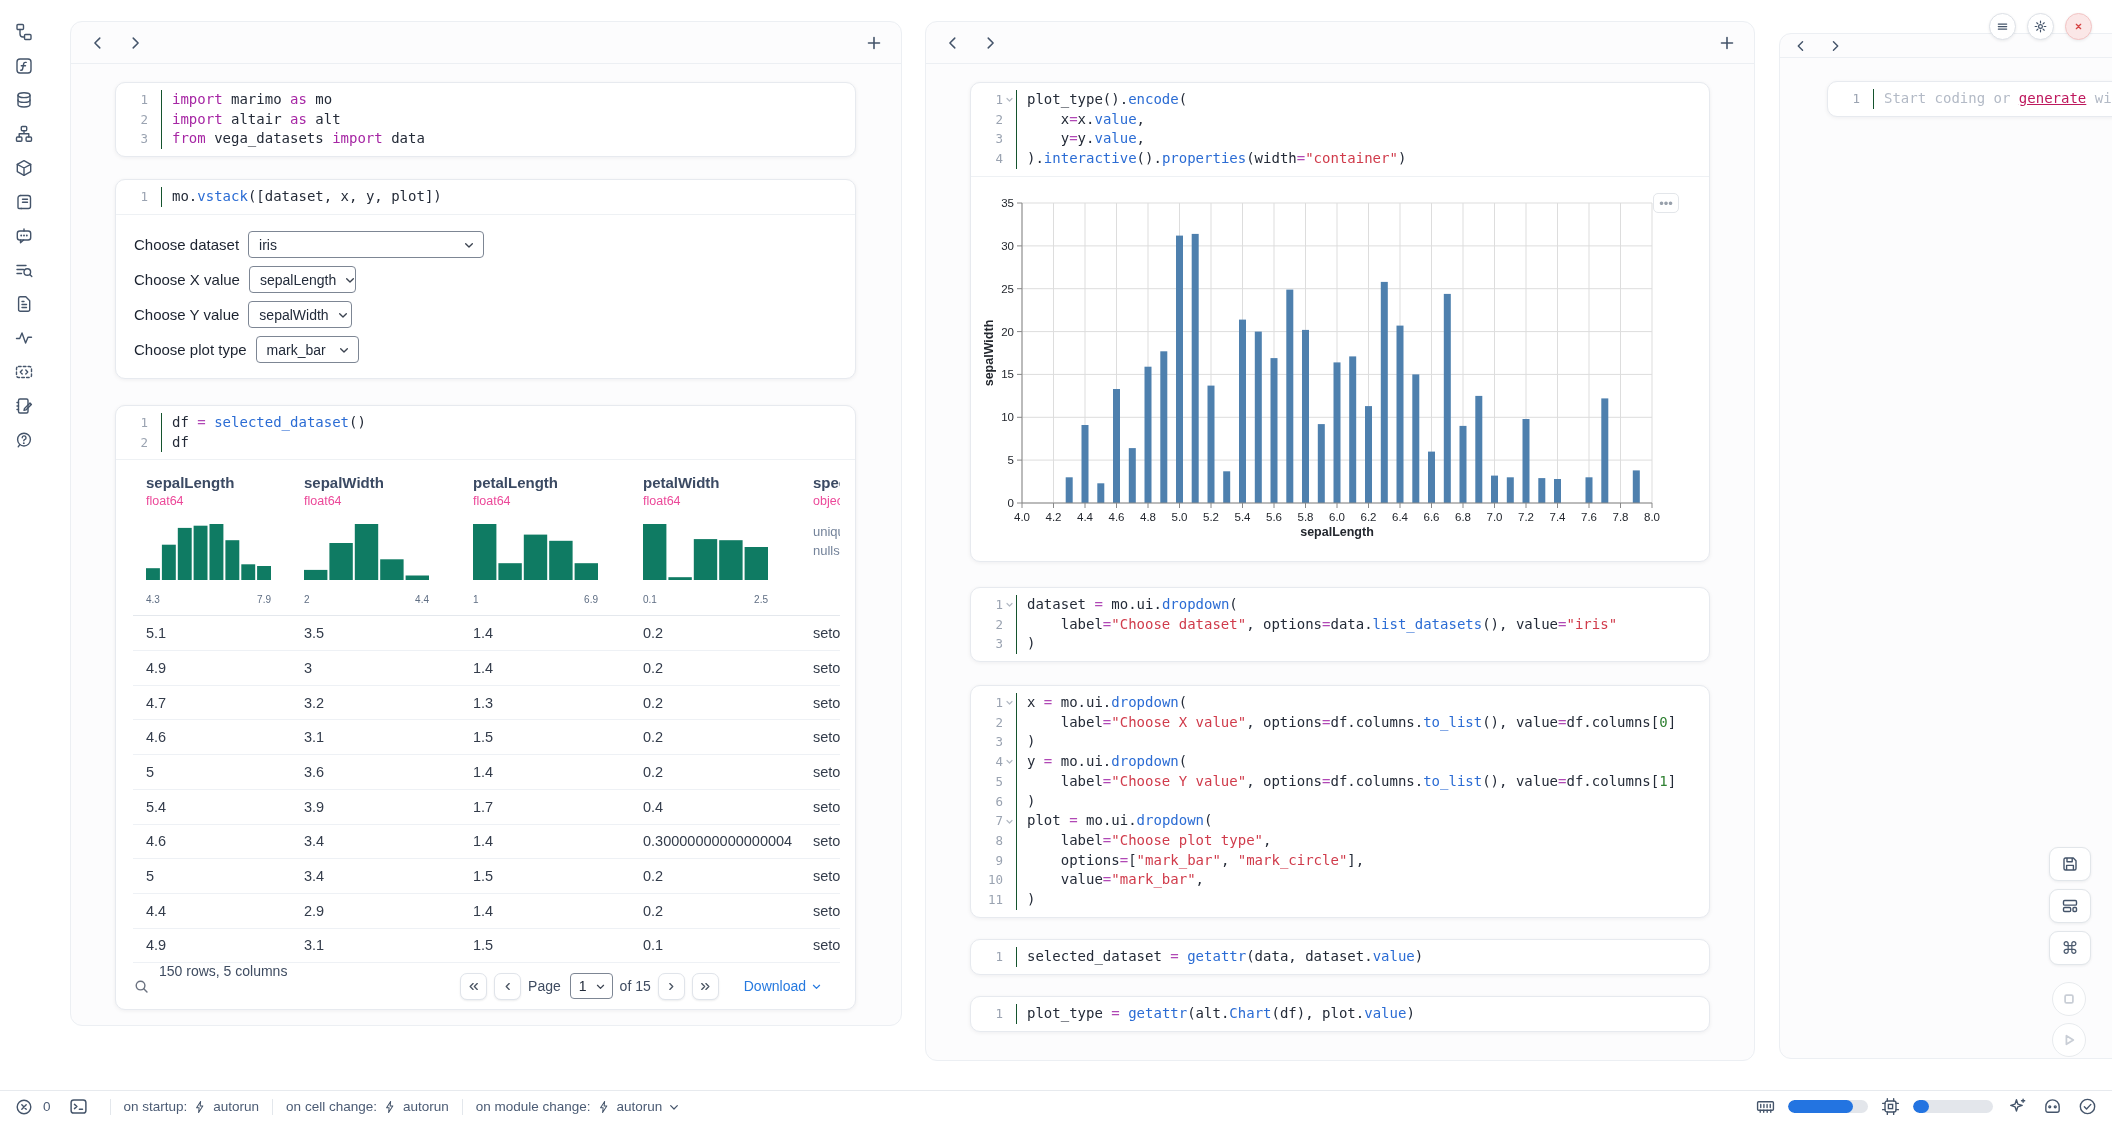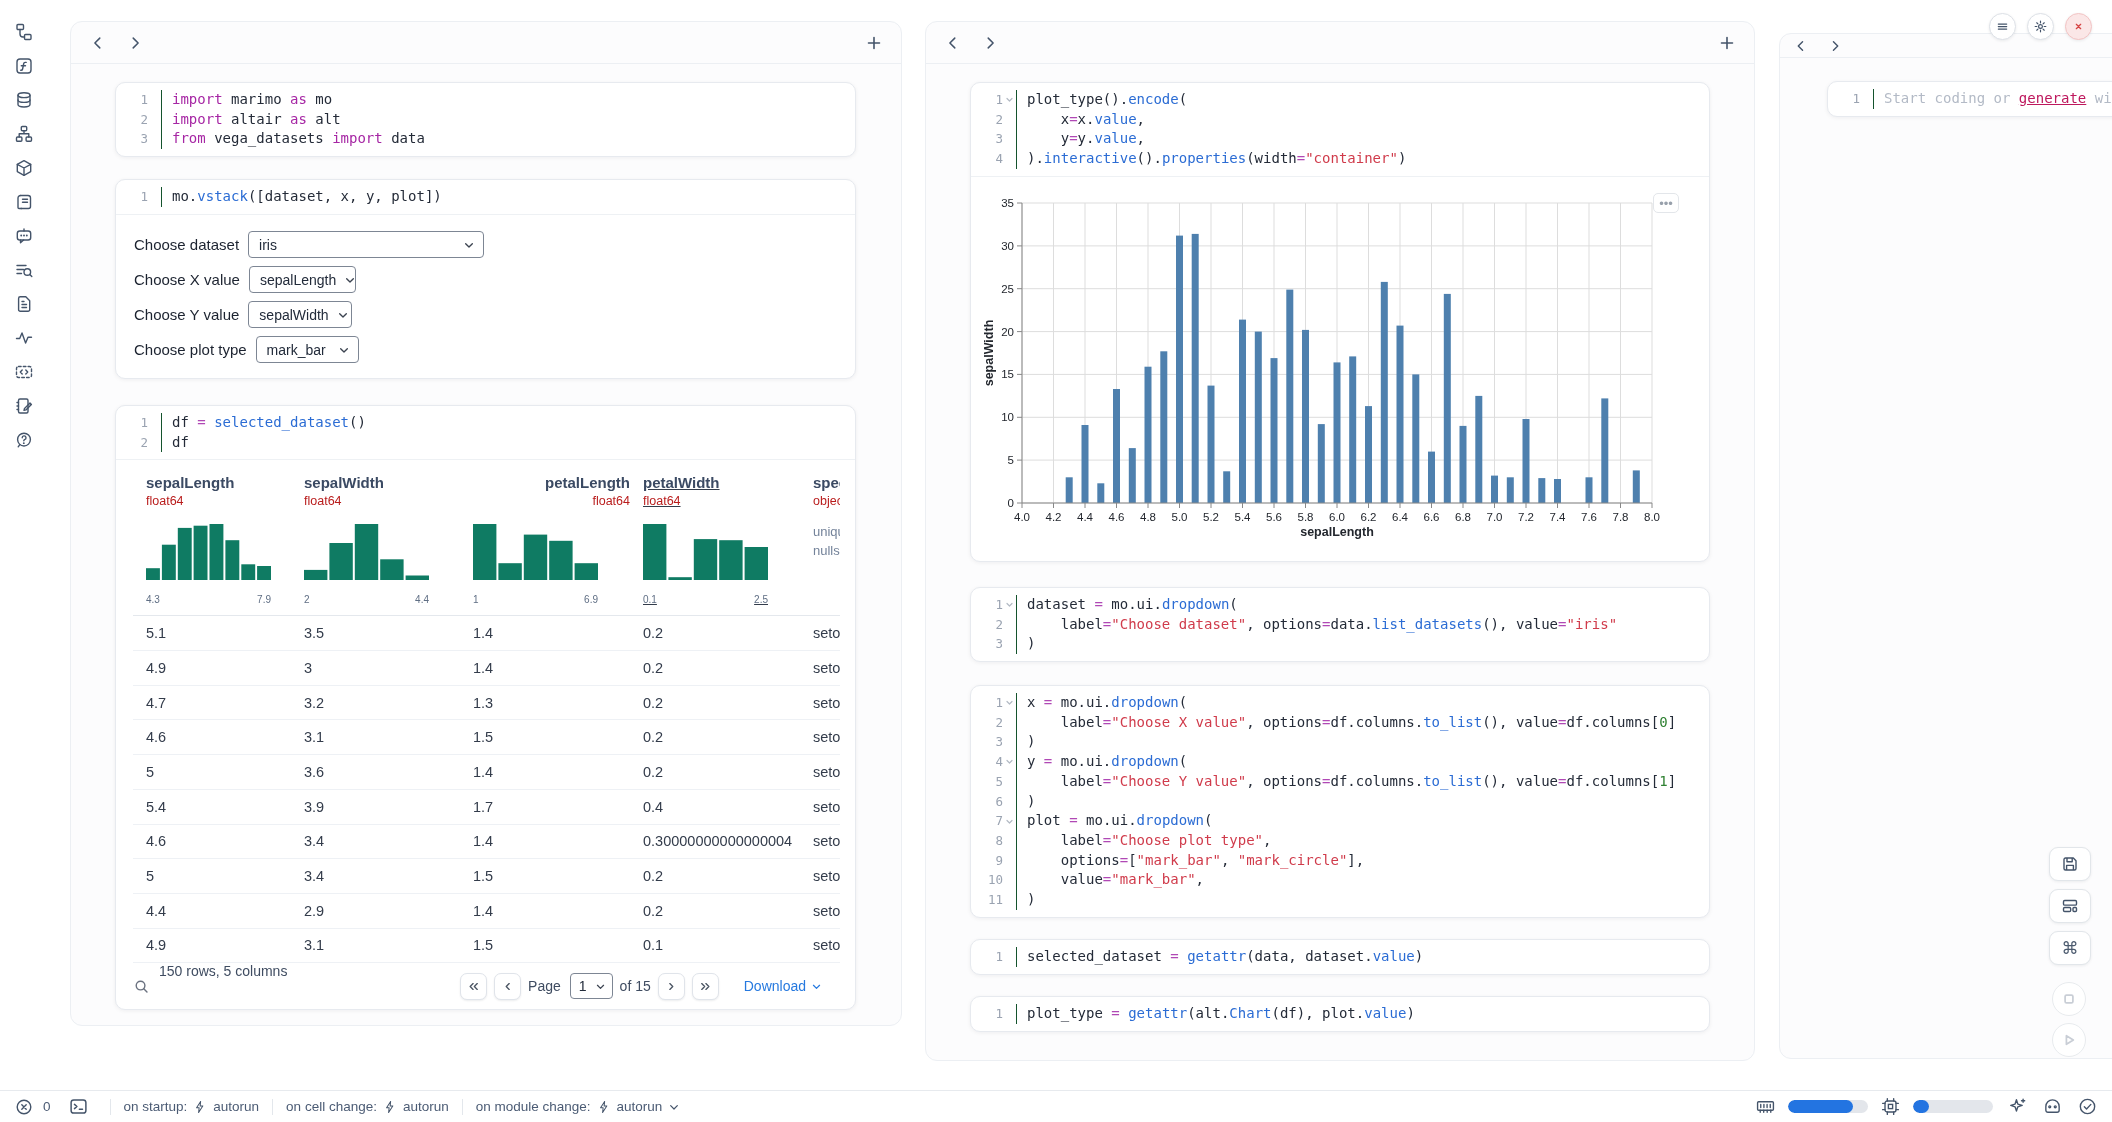--- a/index.html
+++ b/index.html
@@ -36,21 +36,21 @@
   .sel{display:flex;align-items:center;justify-content:space-between;border:1px solid #7d8694;border-radius:4px;
        background:#fff;height:27px;padding:0 8px 0 10px;font-size:14px;color:#222b3a;box-sizing:border-box;
        gap:8px;margin-left:9px;cursor:pointer}
   .sel svg{color:#3b4350;flex:none}
 
   
   .tbl{margin-left:17px;width:707px;overflow:hidden;font-size:14.5px;color:#333c4b}
   .thead{display:flex;border-bottom:1px solid #e4e8ed;padding:14px 0 10px}
   .th{box-sizing:border-box;padding-left:13px;flex:none}
   .th .nm{font-weight:bold;color:#3b4a63;font-size:15px}
-  .th .tp{color:#b91c1c;font-size:12.5px;margin-top:3px}
+  .th .tp{color:#ec4899;font-size:12.5px;margin-top:3px}
   .th svg{display:block;margin-top:12px}
   .th .rng{display:flex;justify-content:space-between;width:125px;color:#5f6e84;font-size:10px;margin-top:14px}
   .th .stats{color:#74839a;font-size:13px;margin-top:14px;line-height:19px}
   .tr{display:flex;height:33.7px;align-items:center;border-bottom:1px solid #eef1f5}
   .td{box-sizing:border-box;padding-left:13px;flex:none;white-space:nowrap;overflow:hidden}
   .tfoot{display:flex;height:46px;margin-left:17px;width:707px;box-sizing:border-box;padding-right:12px}
   .tfoot .sum{margin-left:9px;font-size:14px;color:#3f4c61}
   .pagegrp{margin-left:auto;display:flex;align-items:center;gap:7px;font-size:14px;color:#3f4c61}
   .pgbtn{width:27px;height:27px;border:1px solid #e0e4ea;border-radius:7px;background:#fff;
          box-shadow:0 1px 2px rgba(15,23,42,.08);display:flex;align-items:center;justify-content:center;
@@ -302,36 +302,36 @@
               <rect x="25.4" y="23.0" width="23.4" height="37.0" fill="#0f7b63"></rect>
               <rect x="50.8" y="4.0" width="23.4" height="56.0" fill="#0f7b63"></rect>
               <rect x="76.2" y="39.3" width="23.4" height="20.7" fill="#0f7b63"></rect>
               <rect x="101.6" y="55.5" width="23.4" height="4.5" fill="#0f7b63"></rect>
             </svg>
             <div class="rng">
               <span>2</span>
               <span>4.4</span>
             </div>
           </div>
-          <div class="th" style="width: 170px; text-align: right;">
+          <div class="th" style="width: 170px;">
             <div class="nm">petalLength</div>
             <div class="tp">float64</div>
             <svg width="125" height="60">
               <rect x="0.0" y="4.0" width="23.4" height="56.0" fill="#0f7b63"></rect>
               <rect x="25.4" y="43.2" width="23.4" height="16.8" fill="#0f7b63"></rect>
               <rect x="50.8" y="14.6" width="23.4" height="45.4" fill="#0f7b63"></rect>
               <rect x="76.2" y="20.8" width="23.4" height="39.2" fill="#0f7b63"></rect>
               <rect x="101.6" y="43.2" width="23.4" height="16.8" fill="#0f7b63"></rect>
             </svg>
             <div class="rng">
               <span>1</span>
               <span>6.9</span>
             </div>
           </div>
-          <div class="th" style="width: 170px; text-decoration: underline;">
+          <div class="th" style="width: 170px;">
             <div class="nm">petalWidth</div>
             <div class="tp">float64</div>
             <svg width="125" height="60">
               <rect x="0.0" y="4.0" width="23.4" height="56.0" fill="#0f7b63"></rect>
               <rect x="25.4" y="57.2" width="23.4" height="2.8" fill="#0f7b63"></rect>
               <rect x="50.8" y="19.1" width="23.4" height="40.9" fill="#0f7b63"></rect>
               <rect x="76.2" y="20.2" width="23.4" height="39.8" fill="#0f7b63"></rect>
               <rect x="101.6" y="27.0" width="23.4" height="33.0" fill="#0f7b63"></rect>
             </svg>
             <div class="rng">

